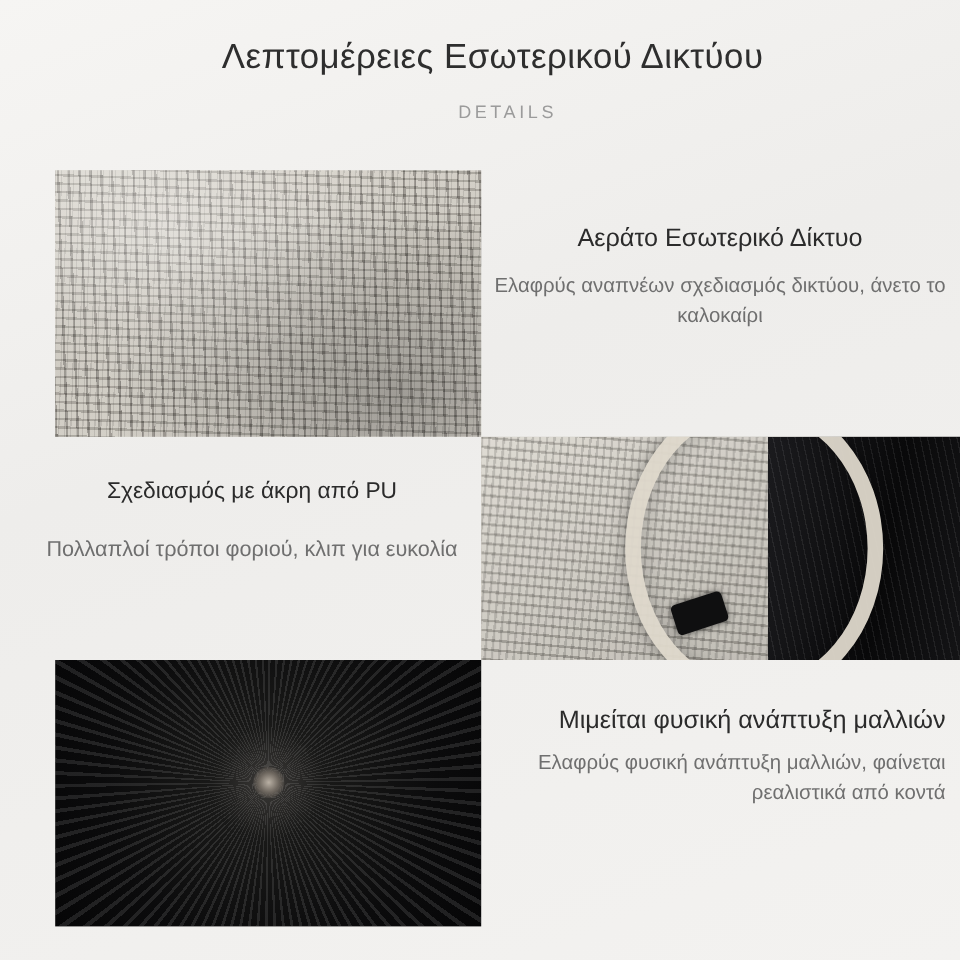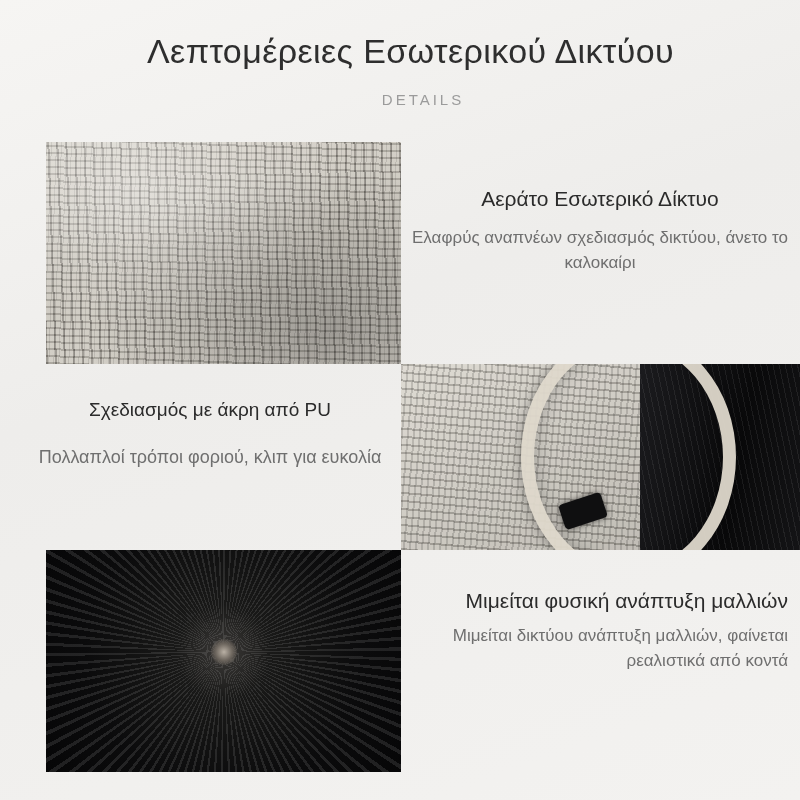--- a/index.html
+++ b/index.html
@@ -17,21 +17,21 @@
 
   
   .header {
     position: absolute;
     top: 0; left: 0; right: 0;
     height: 140px;
     text-align: center;
   }
   .title {
     margin-top: 32px;
-    font-size: 34px;
+    font-size: 29px;
     font-weight: 400;
     color: #2e2e2e;
     letter-spacing: 0.4px;
     padding-left: 21px;
   }
   .subtitle {
     margin-top: 20px;
     font-size: 15px;
     letter-spacing: 3px;
     color: #9b9b9b;
@@ -183,16 +183,16 @@
     <div class="clip"></div>
   </div>
 
   <div class="photo photo-hair">
     <div class="rays"></div>
     <div class="crown"></div>
   </div>
 
   <div class="txt-block block-right-bottom">
     <div class="txt-h">Μιμείται φυσική ανάπτυξη μαλλιών</div>
-    <div class="txt-p">Μιμείται δικτύου ανάπτυξη μαλλιών, φαίνεται ρεαλιστικά από κοντά</div>
+    <div class="txt-p">Ελαφρύς φυσική ανάπτυξη μαλλιών, φαίνεται ρεαλιστικά από κοντά</div>
   </div>
 
 </div>
 
 </body></html>

